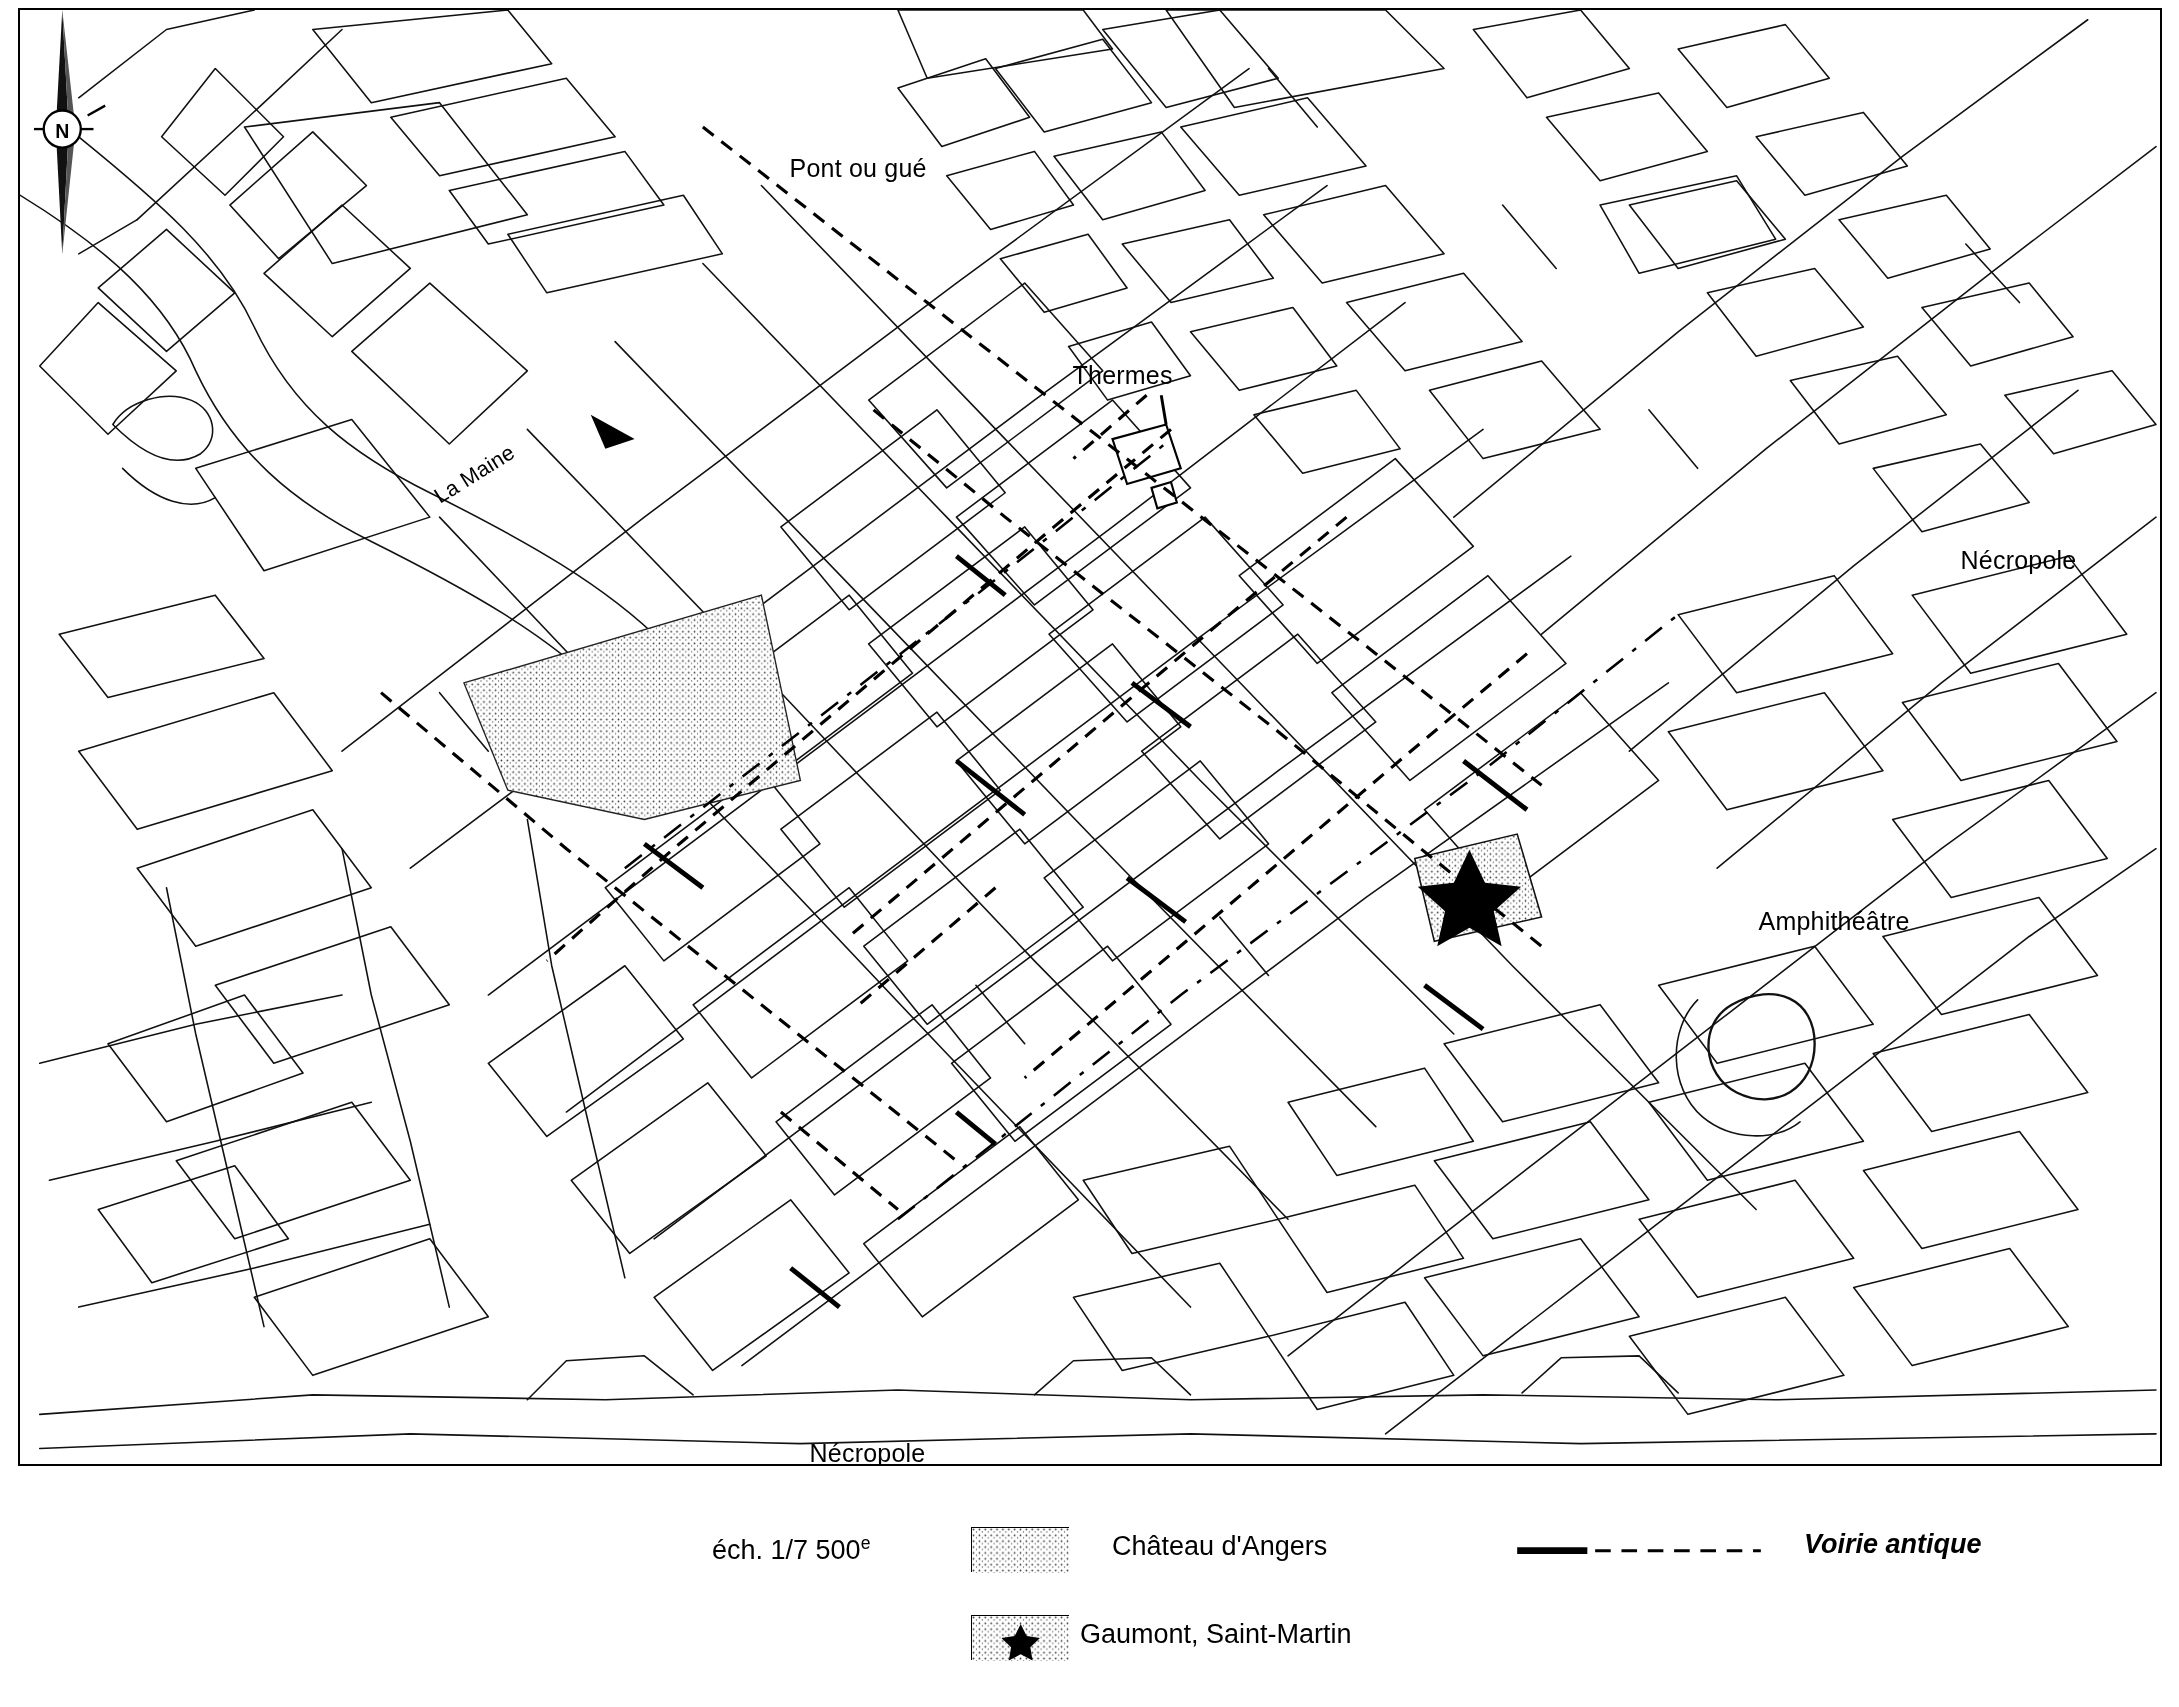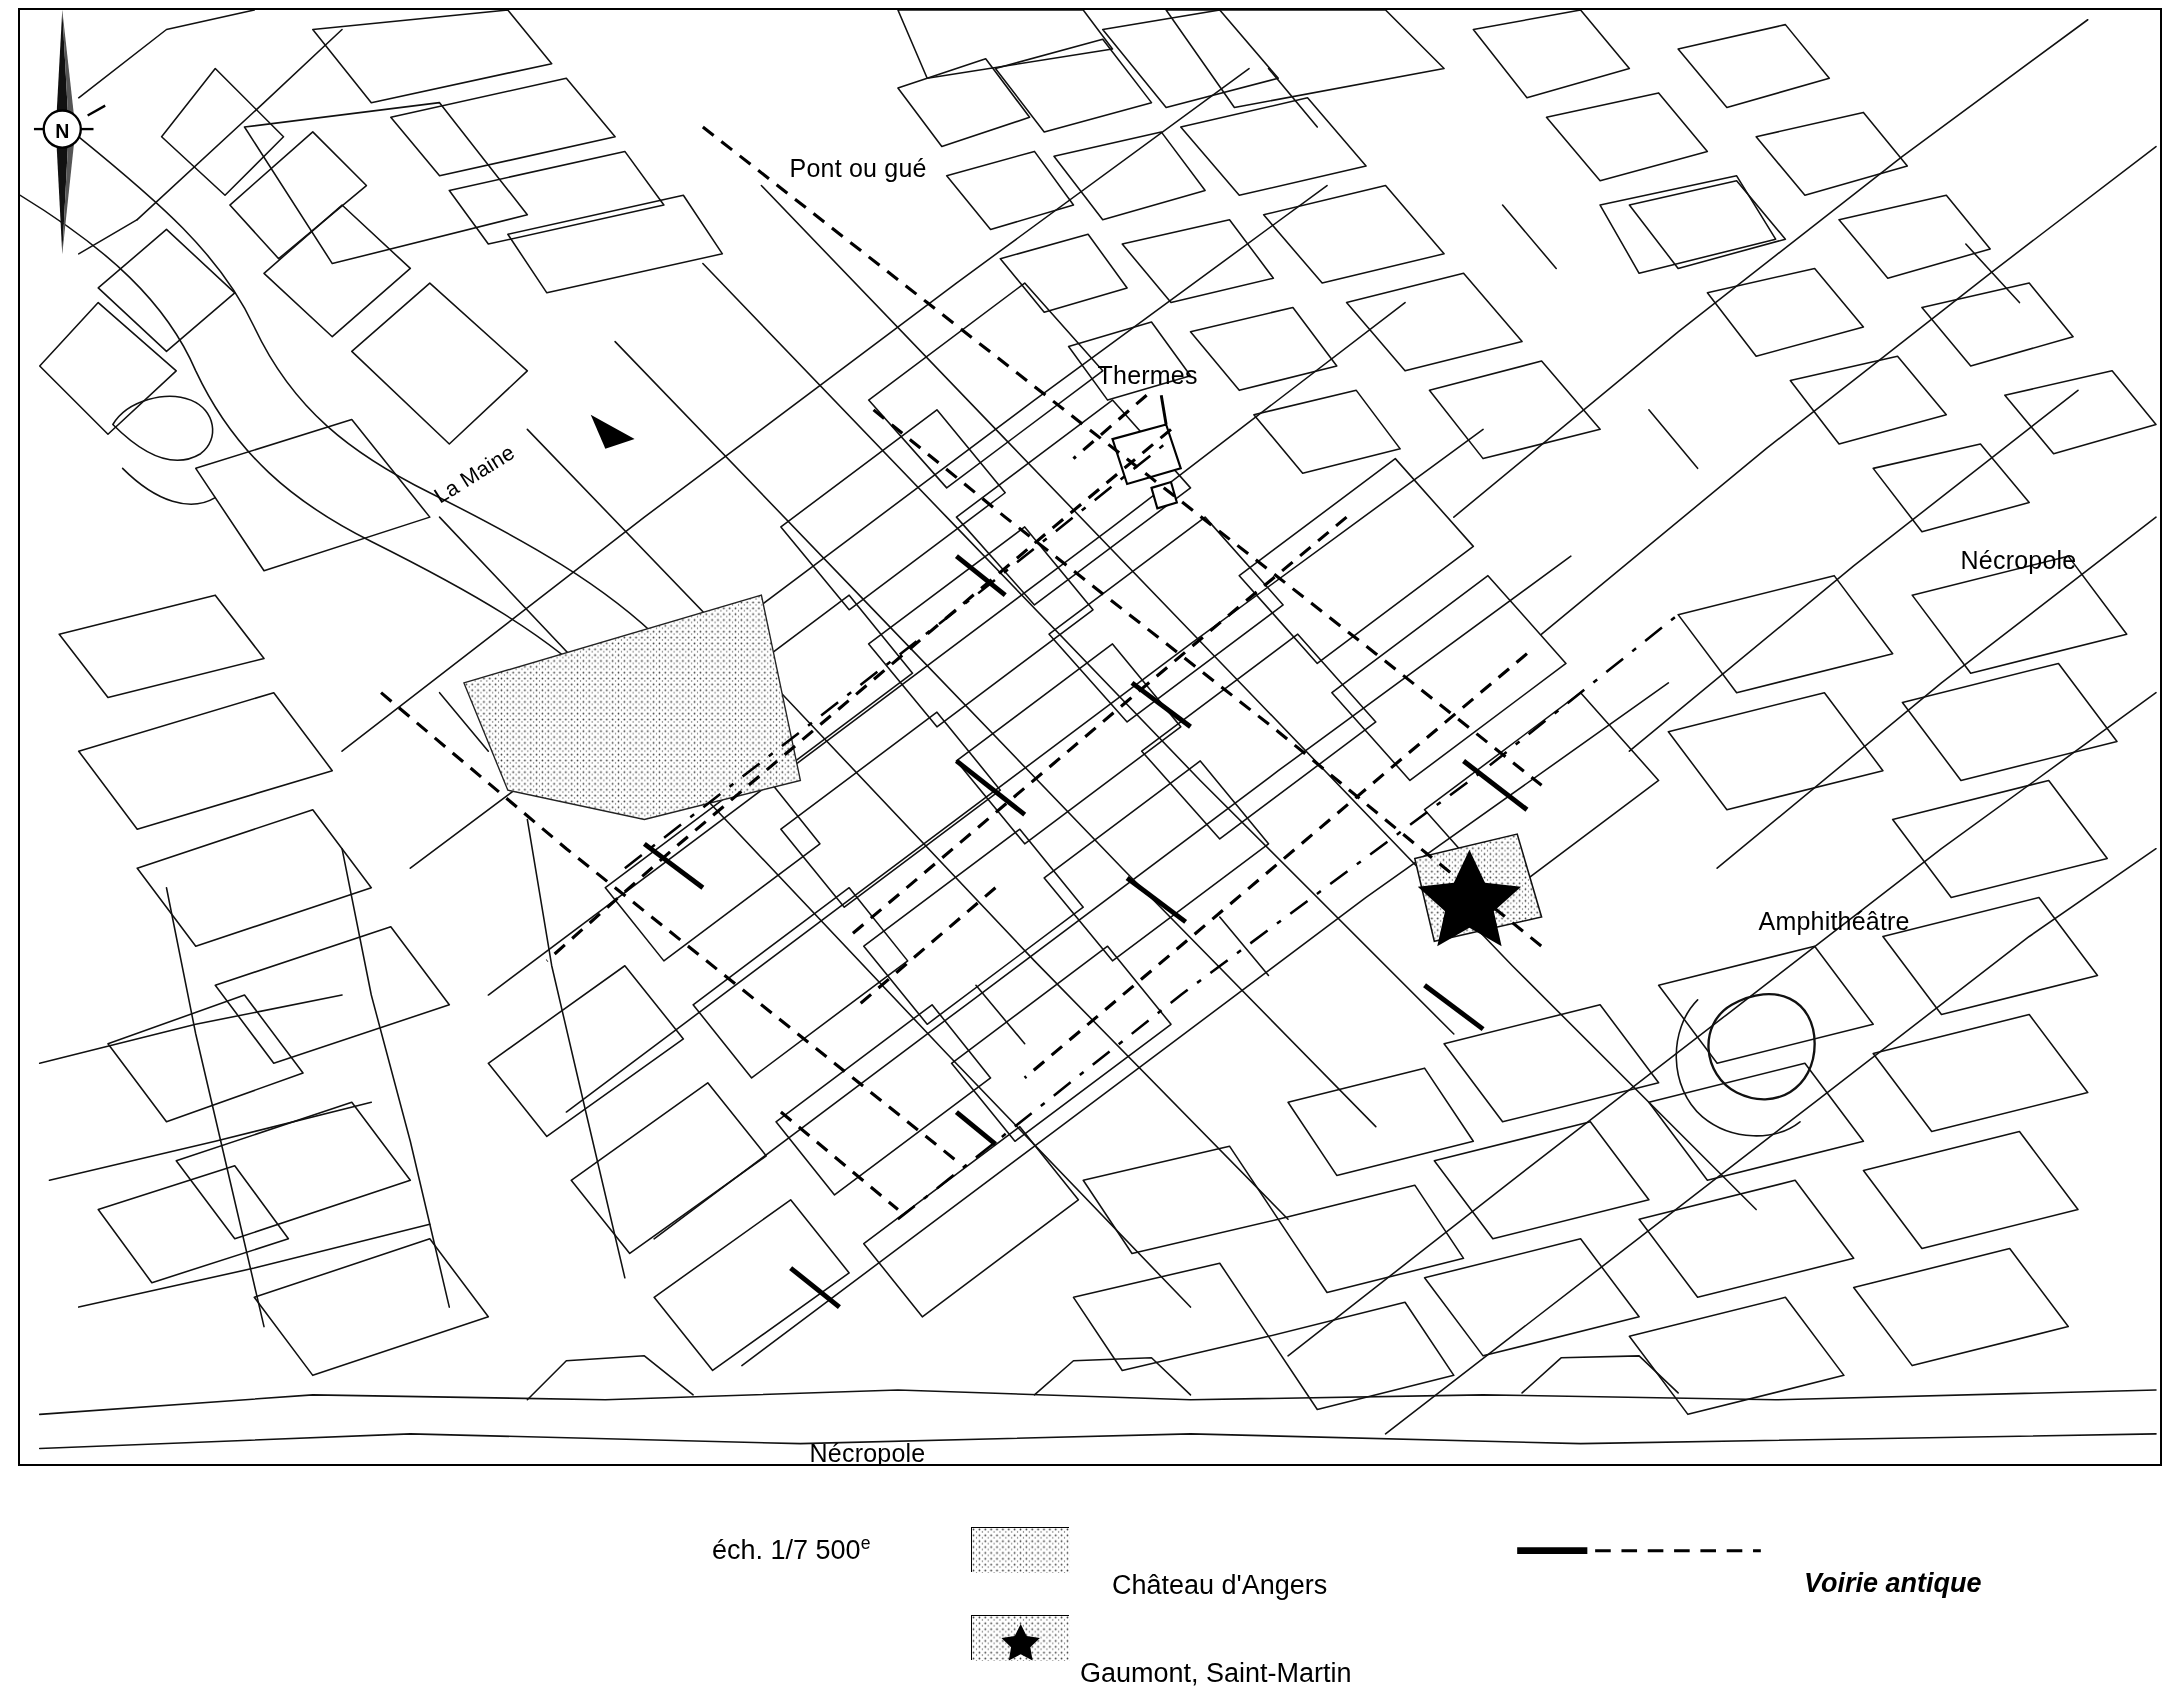--- a/index.html
+++ b/index.html
@@ -78,21 +78,20 @@
     top: 35px;
   }
   .swatch-gaumont {
     left: 971px;
     top: 123px;
   }
   .legend-text {
     position: absolute;
     font-size: 27px;
     white-space: nowrap;
-    margin-top: 39px;
   }
   .legend-text-chateau {
     left: 1112px;
     top: 39px;
   }
   .legend-text-gaumont {
     left: 1080px;
     top: 127px;
   }
   .legend-text-voirie {
@@ -360,21 +359,21 @@
       <polygon points="28,135 40,135 34,250" fill="#111"></polygon>
       <polygon points="40,135 46,137 34,250" fill="#555"></polygon>
       <circle cx="34" cy="122" r="19" fill="#fff" stroke="#000" stroke-width="2.4"></circle>
       <text x="34" y="131" font-family="Liberation Sans, sans-serif" font-size="20" font-weight="bold" text-anchor="middle" fill="#000">N</text>
       <line x1="5" y1="122" x2="15" y2="122" stroke="#000" stroke-width="2.4"></line>
       <line x1="53" y1="122" x2="66" y2="122" stroke="#000" stroke-width="2.4"></line>
       <line x1="60" y1="108" x2="78" y2="98" stroke="#000" stroke-width="2.4"></line>
     </svg>
 
     <div class="map-label" style="left:770px; top:144px;">Pont ou gué</div>
-    <div class="map-label" style="left:1053px; top:351px;margin-left:25px;">Thermes</div>
+    <div class="map-label" style="left:1053px; top:351px;">Thermes</div>
     <div class="map-label" style="left:1941px; top:536px;">Nécropole</div>
     <div class="map-label" style="left:1739px; top:897px;">Amphithéâtre</div>
     <div class="map-label" style="left:790px; top:1429px;">Nécropole</div>
     <div class="map-label plain" style="left:410px; top:478px; transform: rotate(-32deg); transform-origin: left top;">La Maine</div>
 
   </div>
 
   <div class="legend">
 
     <div class="legend-scale">

